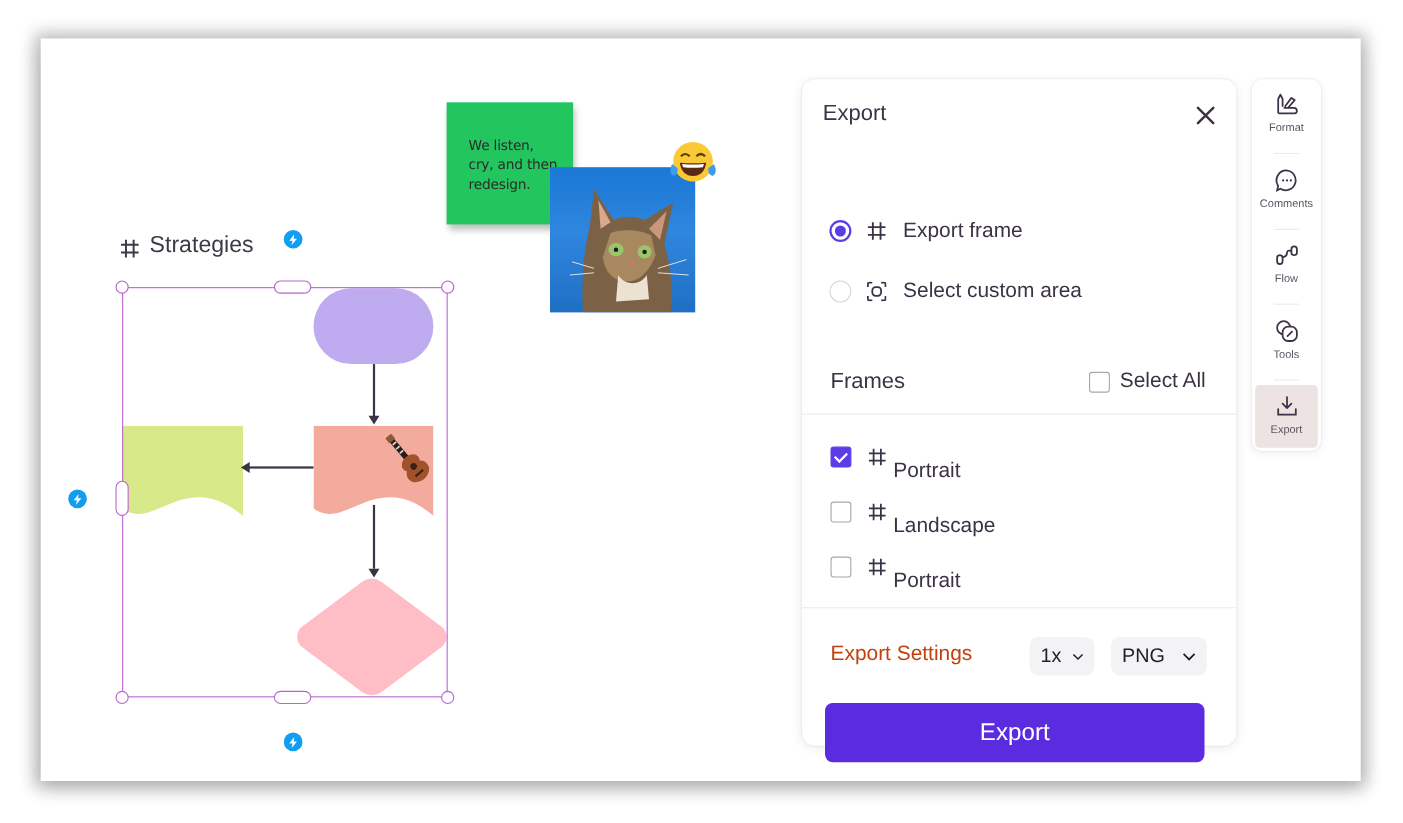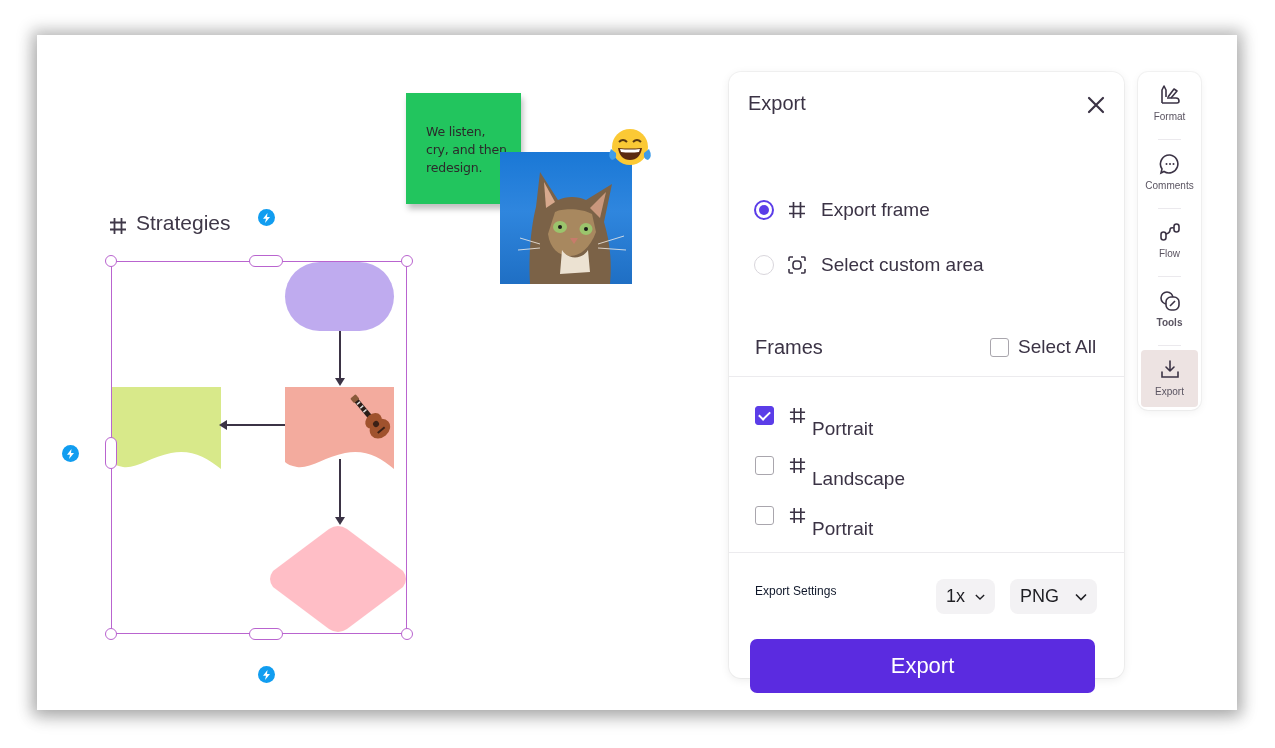--- a/index.html
+++ b/index.html
@@ -108,21 +108,21 @@
   }
   .checkbox.checked { background: #5b3de8; border-color: #5b3de8; }
   .checkbox.checked::after {
     content: ""; position: absolute; left: 5px; top: 2px; width: 5px; height: 9px;
     border: solid #fff; border-width: 0 2px 2px 0; transform: rotate(45deg);
   }
   .frame-row { position: absolute; left: 26px; display: flex; align-items: center; height: 24px; cursor: pointer; }
   .frame-row .hash-ic { margin-left: 15px; width: 17px; height: 17px; }
   .frame-row .label { margin-left: 6px; font-size: 19px; color: #3b3345; margin-top: 28px; }
 
-  .settings-label { position: absolute; left: 26px; top: 512px; font-size: 12px; color: #0f172a; }
+  .settings-label { position: absolute; left: 26px; top: 512px; font-size: 19px; color: #c2410c; }
   .dropdown {
     position: absolute; top: 507px; height: 35px; background: #f3f2f4; border-radius: 8px;
     display: flex; align-items: center; padding: 0 10px; gap: 10px; font-size: 18px; color: #1f1f24; cursor: pointer;
   }
   .export-btn {
     position: absolute; left: 21px; top: 567px; width: 345px; height: 54px; border-radius: 7px;
     background: #5b2be0; color: #fff; font-size: 22px; display: flex; align-items: center; justify-content: center;
     cursor: pointer;
   }
 
@@ -349,21 +349,21 @@
     <div class="tool" style="top:140px;">
       <svg viewBox="0 0 22 22">
         <rect x="2" y="11" width="5" height="8" rx="2.5" stroke="#3b3345" stroke-width="1.6" fill="none"></rect>
         <rect x="15" y="3" width="5" height="8" rx="2.5" stroke="#3b3345" stroke-width="1.6" fill="none"></rect>
         <path d="M7 13 Q11 12 11 9 Q11 6 15 7" stroke="#3b3345" stroke-width="1.6" fill="none"></path>
       </svg>
       <span class="tlabel">Flow</span>
     </div>
     <div class="tool-sep" style="top:204px;"></div>
 
-    <div class="tool" style="top:209px;font-weight:bold;">
+    <div class="tool" style="top:209px;">
       <svg viewBox="0 0 22 22">
         <circle cx="8" cy="8" r="6" stroke="#3b3345" stroke-width="1.6" fill="none"></circle>
         <rect x="7" y="7" width="13" height="13" rx="5" stroke="#3b3345" stroke-width="1.6" fill="#fff"></rect>
         <path d="M11 16 L16 11" stroke="#3b3345" stroke-width="1.6"></path>
       </svg>
       <span class="tlabel">Tools</span>
     </div>
     <div class="tool-sep" style="top:273px;"></div>
 
     <div class="tool active" style="top:278px;">

